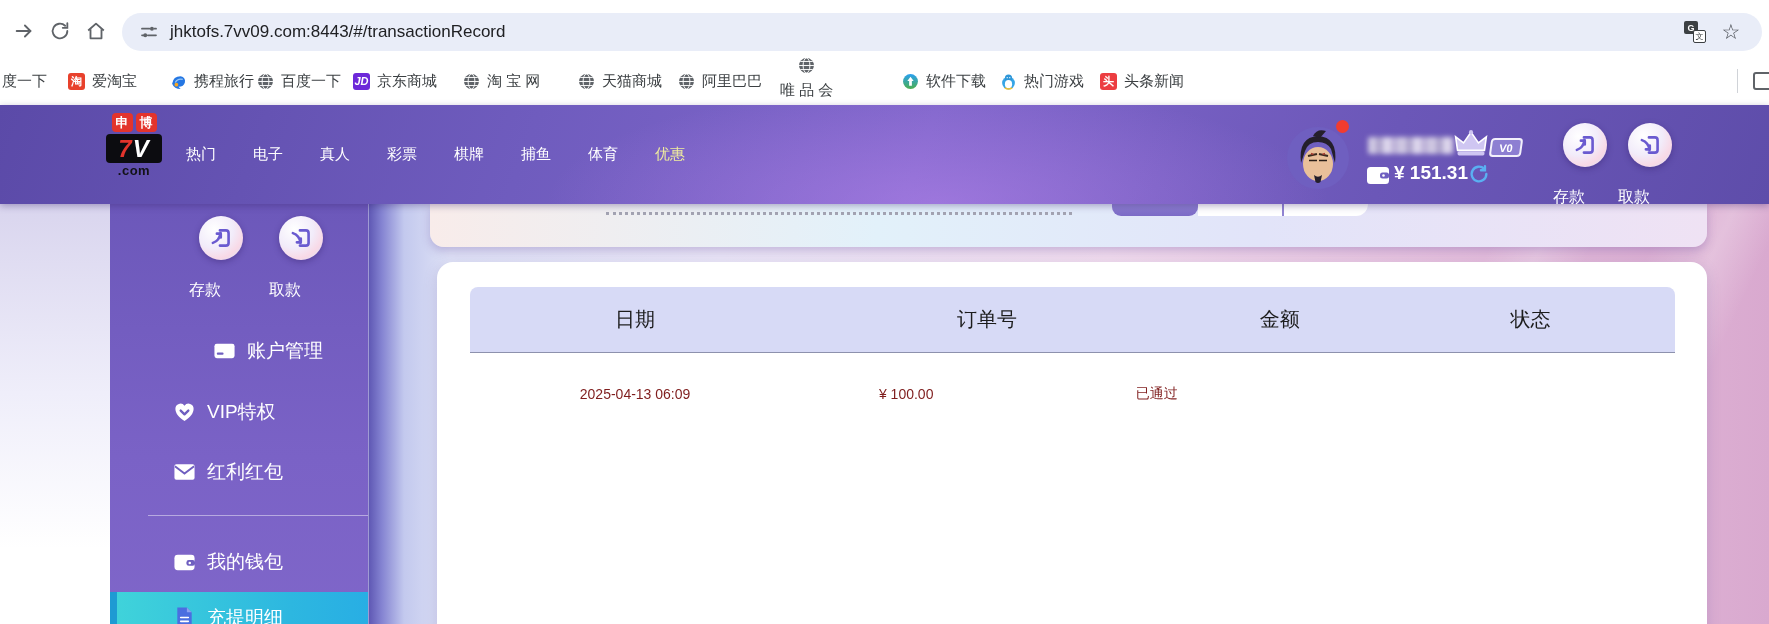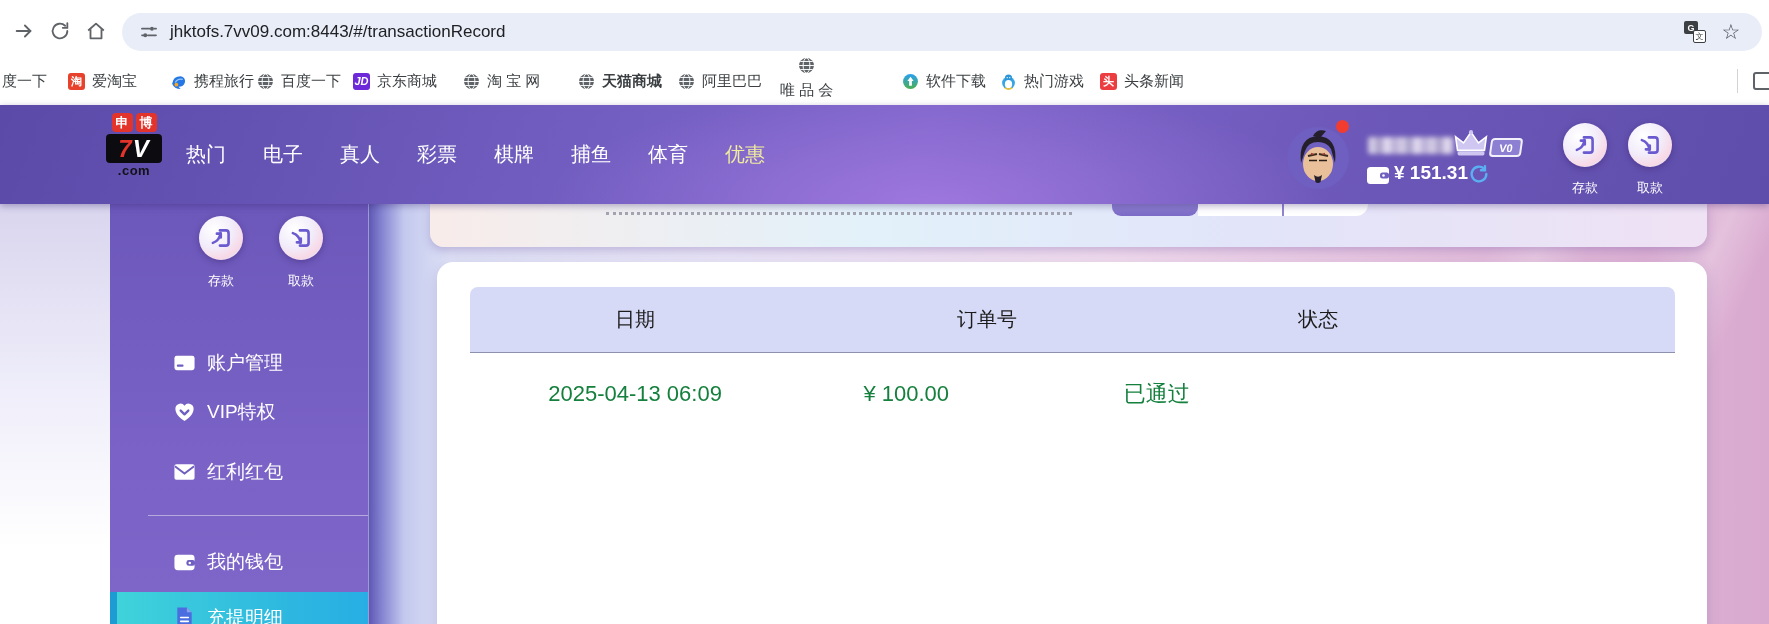--- a/index.html
+++ b/index.html
@@ -31,41 +31,41 @@
                linear-gradient(110deg,#5b4aa8 0%,#6f5cbe 30%,#8066cb 52%,#6b57b8 78%,#5e4daa 100%);
     box-shadow:0 2px 7px rgba(50,30,100,.35);z-index:5;}
   .logo{position:absolute;left:106px;top:8px;width:56px;cursor:pointer;}
   .logo-badges{display:flex;gap:3px;justify-content:center;}
   .logo-badges span{width:21px;height:19px;background:#e3342c;border-radius:4px;color:#fff;font-size:13px;font-weight:bold;display:flex;align-items:center;justify-content:center;}
   .logo-7v{margin-top:2px;width:56px;height:29px;background:#0c0c10;border-radius:4px;display:flex;align-items:center;justify-content:center;font-size:24px;font-weight:bold;font-style:italic;letter-spacing:1px;}
   .logo-7v .seven{color:#e3342c;}
   .logo-7v .vee{color:#fff;}
   .logo-com{text-align:center;font-size:13px;font-weight:bold;color:#121216;letter-spacing:.5px;}
   .menu{position:absolute;left:186px;top:0;height:99px;display:flex;align-items:center;gap:37px;}
-  .menu-item{font-size:20px;color:#ffffff;white-space:nowrap;cursor:pointer;}
+  .menu-item{font-size:15px;color:#ffffff;white-space:nowrap;cursor:pointer;}
   .menu-item.active{color:#efec9e;}
 
   .avatar{position:absolute;left:1287px;top:22px;width:62px;height:62px;border-radius:50%;cursor:pointer;}
   .avatar svg{display:block;}
   .red-dot{position:absolute;left:1336px;top:15px;width:13px;height:13px;border-radius:50%;background:#f23c30;}
   .uname-blur{position:absolute;left:1368px;top:32px;width:86px;height:17px;border-radius:2px;
     background:repeating-linear-gradient(90deg,#cfc8e2 0 8px,#aea4cc 8px 15px,#ddd6ec 15px 23px,#bdb2d8 23px 30px);
     filter:blur(2.5px);}
   .crown{position:absolute;left:1452px;top:24px;width:38px;height:30px;}
   .v0-badge{position:absolute;left:1490px;top:33px;width:32px;height:19px;background:#8d7fd2;border:2px solid #f2f0fb;border-radius:4px;transform:skewX(-8deg);color:#fff;font-size:11px;font-weight:bold;display:flex;align-items:center;justify-content:center;}
   .wallet-ic{position:absolute;left:1366px;top:60px;width:24px;height:20px;}
   .balance{position:absolute;left:1394px;top:57px;font-size:19px;font-weight:bold;color:#fff;white-space:nowrap;}
   .refresh{position:absolute;left:1468px;top:58px;width:22px;height:22px;cursor:pointer;}
 
   .nav-action{position:absolute;top:18px;width:64px;cursor:pointer;}
   .round-btn{width:44px;height:44px;margin:0 auto;border-radius:50%;
     background:radial-gradient(circle at 35% 30%,#ffffff 0%,#f2ecfa 45%,#f8d9e6 70%,#cfe2fa 100%);
     box-shadow:0 2px 6px rgba(40,20,90,.35);display:flex;align-items:center;justify-content:center;}
   .round-btn svg{width:26px;height:26px;}
-  .nav-action .lbl, .side-qa .lbl{margin-top:12px;text-align:center;font-size:13px;color:#fff;}
+  .nav-action .lbl, .side-qa .lbl{margin-top:20px;font-size:16px;color:#fff;}
 
   
   .content{position:absolute;left:0;top:204px;width:1769px;height:420px;overflow:hidden;
     background:linear-gradient(to right,#e0ddf2 0px,#e0ddf2 368px,#5f58b4 369px,#8584d2 382px,#c3c9ee 404px,#dfe2f6 450px,#ebe7f7 720px,#f2ddee 1110px,#e6c0dd 1460px,#d9a9cf 1769px);}
   .streaks{position:absolute;right:0;top:0;width:540px;height:420px;pointer-events:none;
     background:linear-gradient(115deg,rgba(255,255,255,0) 38%,rgba(255,255,255,.22) 45%,rgba(255,255,255,0) 52%,rgba(255,255,255,0) 60%,rgba(255,255,255,.25) 69%,rgba(255,255,255,0) 76%);}
   .left-strip{position:absolute;left:0;top:0;width:110px;height:420px;
     background:linear-gradient(180deg,#d9d5ee 0%,#efeefa 45%,#ffffff 82%);}
 
   .sidebar{position:absolute;left:110px;top:0;width:258px;height:420px;
@@ -96,21 +96,21 @@
   .card{position:absolute;left:437px;top:58px;width:1270px;height:382px;background:#ffffff;
     border-radius:16px 16px 0 0;box-shadow:0 4px 14px rgba(100,80,160,.22);}
   .thead{position:absolute;left:33px;top:25px;width:1205px;height:66px;background:#d7daf6;
     border-radius:8px 8px 0 0;border-bottom:1px solid #8d91ad;display:flex;align-items:center;}
   .trow{position:absolute;left:33px;top:92px;width:1205px;height:80px;display:flex;align-items:center;}
   .c0{width:27.4%;text-align:center;}
   .c1{width:31%;text-align:center;}
   .c2{width:17.6%;text-align:center;}
   .c3{width:24%;text-align:center;}
   .thead div{font-size:20px;color:#1c1c1c;font-weight:500;}
-  .trow div{font-size:22px;color:#15803d;}
+  .trow div{font-size:14px;color:#7f1d1d;}
 </style>
 </head>
 <body>
 
 <div id="screen">
 
   <div class="chrome">
     <div class="tool-btn" style="left:10px;">
       <svg width="22" height="22" viewBox="0 0 24 24" fill="none" stroke="#5f6368" stroke-width="2" stroke-linecap="round" stroke-linejoin="round">
           <path d="M4 12h15"></path>
@@ -188,21 +188,21 @@
       <div class="bm" style="left:463px;">
         <svg class="bm-svg" viewBox="0 0 16 16">
             <circle cx="8" cy="8" r="7" fill="#5f6368"></circle>
             <g stroke="#fff" stroke-width=".9" fill="none">
               <ellipse cx="8" cy="8" rx="3.2" ry="7"></ellipse>
               <path d="M1 8h14M2.2 4.2h11.6M2.2 11.8h11.6"></path>
             </g>
           </svg>
         <span class="bm-label">淘 宝 网</span>
       </div>
-      <div class="bm" style="left:578px;font-weight:bold;">
+      <div class="bm" style="left:578px;">
         <svg class="bm-svg" viewBox="0 0 16 16">
             <circle cx="8" cy="8" r="7" fill="#5f6368"></circle>
             <g stroke="#fff" stroke-width=".9" fill="none">
               <ellipse cx="8" cy="8" rx="3.2" ry="7"></ellipse>
               <path d="M1 8h14M2.2 4.2h11.6M2.2 11.8h11.6"></path>
             </g>
           </svg>
         <span class="bm-label">天猫商城</span>
       </div>
       <div class="bm" style="left:678px;">
@@ -356,21 +356,21 @@
         <div class="round-btn">
           <svg viewBox="0 0 24 24" fill="none" stroke="#6a5ad0" stroke-width="2.4" stroke-linecap="round" stroke-linejoin="round">
             <path d="M11 5h5.5A2.5 2.5 0 0 1 19 7.5v9a2.5 2.5 0 0 1-2.5 2.5H11"></path>
             <path d="M4.5 7.5C9 9 11 12.5 11.5 16.5"></path>
               <path d="M8.2 16h3.6v-3.6"></path>
           </svg>
         </div>
         <div class="lbl">取款</div>
       </div>
 
-      <div class="side-row" style="top:142px;">
+      <div class="side-row" style="top:130px;margin-left:40px;">
         <svg class="s-ic" viewBox="0 0 24 24">
           <rect x="1.5" y="4.5" width="21" height="15" rx="2.5" fill="#fff"></rect>
           <rect x="4" y="13.5" width="7" height="2.4" rx="1" fill="#6f5fc0"></rect>
         </svg>
         <span class="s-lbl">账户管理</span>
       </div>
       <div class="side-row" style="top:251px;">
         <svg class="s-ic" viewBox="0 0 24 24">
           <rect x="1.5" y="4" width="21" height="16" rx="2" fill="#fff"></rect>
           <path d="M2 6l10 7.5L22 6" stroke="#6f5fc0" stroke-width="2" fill="none"></path>
@@ -416,20 +416,21 @@
           <div class="tdiv"></div>
           <div class="half h2"></div>
         </div>
       </div>
     </div>
 
     <div class="card">
       <div class="thead">
         <div class="c0">日期</div>
         <div class="c1">订单号</div>
+        <div class="c2">金额</div>
         <div class="c3">状态</div>
       </div>
       <div class="trow">
         <div class="c0">2025-04-13 06:09</div>
         <div class="c2">¥ 100.00</div>
         <div class="c3">已通过</div>
       </div>
     </div>
   </div>
 

